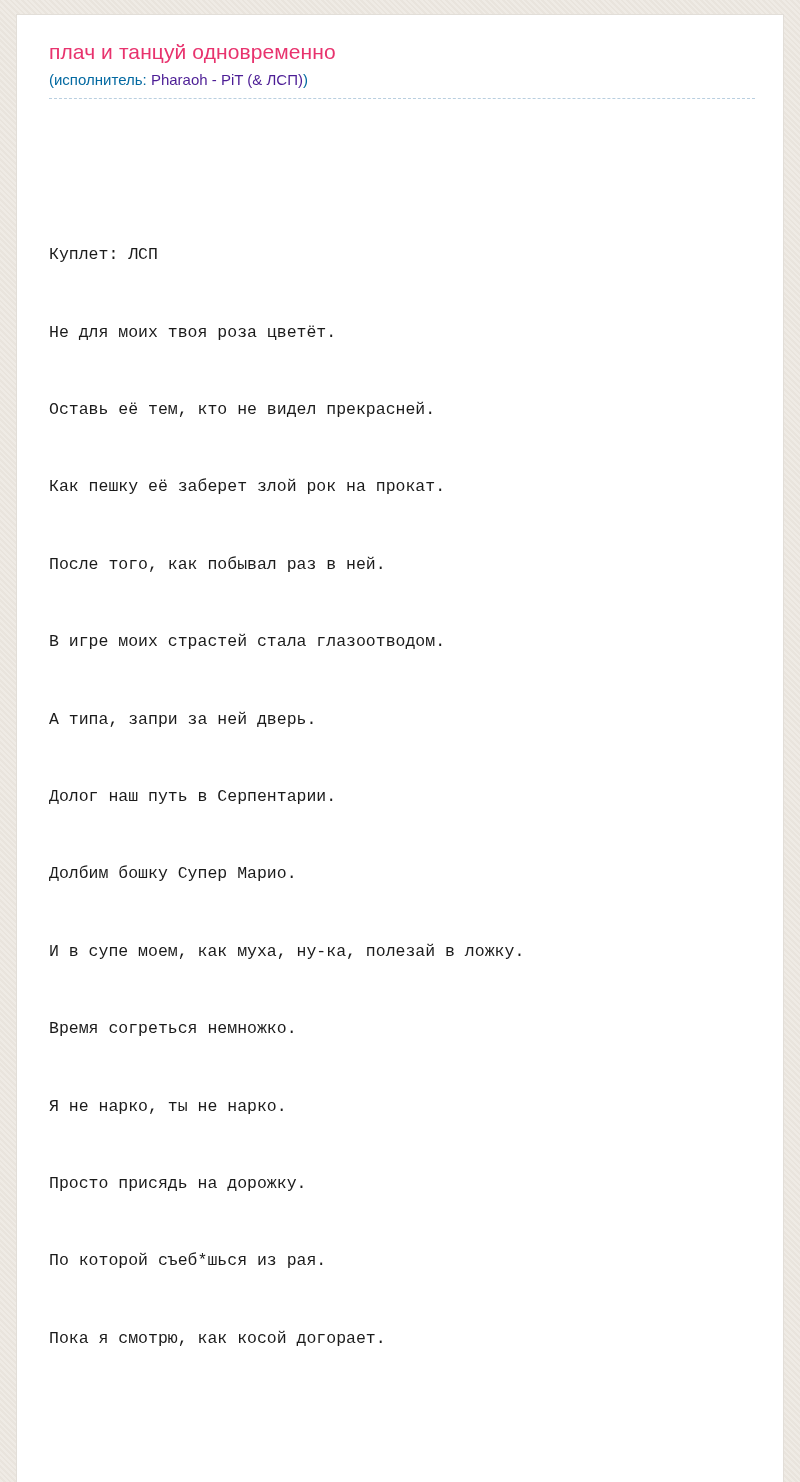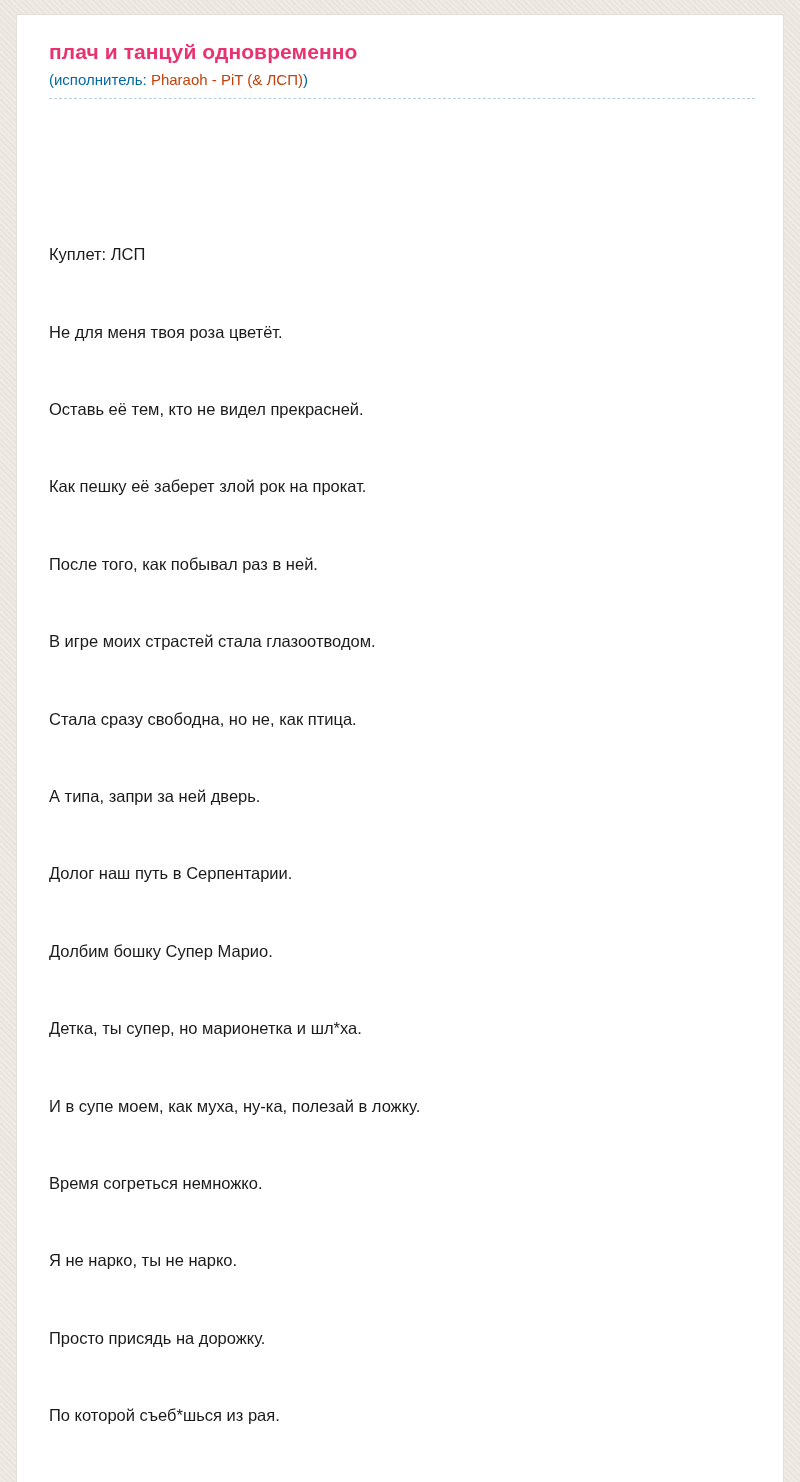--- a/index.html
+++ b/index.html
@@ -26,85 +26,84 @@
     background: #ffffff;
     border: 1px solid #e2ded8;
     box-sizing: border-box;
     width: 768px;
     min-height: 1454px;
     padding: 24px 28px 30px 32px;
   }
   .song-title {
     color: #e8336e;
     font-size: 21px;
-    font-weight: bold;
+    font-weight: normal;
     line-height: 1.25;
     margin: 0 0 6px 0;
     letter-spacing: 0.1px;
   }
   .artist-line {
     font-size: 15px;
     color: #333333;
     padding-bottom: 10px;
     border-bottom: 1px dashed #b9cfe0;
     margin-bottom: 14px;
   }
   .artist-line .paren {
     color: #0369a1;
   }
   .artist-link {
-    color: #c2410c;
+    color: #4c1d95;
     text-decoration: none;
     cursor: pointer;
   }
   .lyrics {
     font-size: 16.5px;
     line-height: 25.8px;
     color: #1b1b1b;
     white-space: pre-wrap;
     margin: 0;
     font-family: "Liberation Sans", sans-serif;
   }
   .lyrics-block {
     margin: 0 0 24px 0;
   }
   .lyrics-block:last-child {
     margin-bottom: 0;
   }
   .lyrics-line {
     display: block;
     min-height: 25.8px;
+    font-family: Liberation Mono, monospace;
   }
 </style>
 </head>
 <body>
 
 <div class="page-frame">
   <div class="sheet">
 
     <h1 class="song-title">плач и танцуй одновременно</h1>
 
     <div class="artist-line">
       <span class="paren">(исполнитель: </span><a class="artist-link">Pharaoh - PiT (&amp; ЛСП)</a><span class="paren">)</span>
     </div>
 
     <div class="lyrics">
 
       <div class="lyrics-block">
         <span class="lyrics-line">Куплет: ЛСП</span>
-        <span class="lyrics-line">Не для меня твоя роза цветёт.</span>
+        <span class="lyrics-line">Не для моих твоя роза цветёт.</span>
         <span class="lyrics-line">Оставь её тем, кто не видел прекрасней.</span>
         <span class="lyrics-line">Как пешку её заберет злой рок на прокат.</span>
         <span class="lyrics-line">После того, как побывал раз в ней.</span>
         <span class="lyrics-line">В игре моих страстей стала глазоотводом.</span>
-        <span class="lyrics-line">Стала сразу свободна, но не, как птица.</span>
         <span class="lyrics-line">А типа, запри за ней дверь.</span>
         <span class="lyrics-line">Долог наш путь в Серпентарии.</span>
         <span class="lyrics-line">Долбим бошку Супер Марио.</span>
-        <span class="lyrics-line">Детка, ты супер, но марионетка и шл*ха.</span>
         <span class="lyrics-line">И в супе моем, как муха, ну-ка, полезай в ложку.</span>
         <span class="lyrics-line">Время согреться немножко.</span>
         <span class="lyrics-line">Я не нарко, ты не нарко.</span>
         <span class="lyrics-line">Просто присядь на дорожку.</span>
         <span class="lyrics-line">По которой съеб*шься из рая.</span>
         <span class="lyrics-line">Пока я смотрю, как косой догорает.</span>
         
         
         
         

